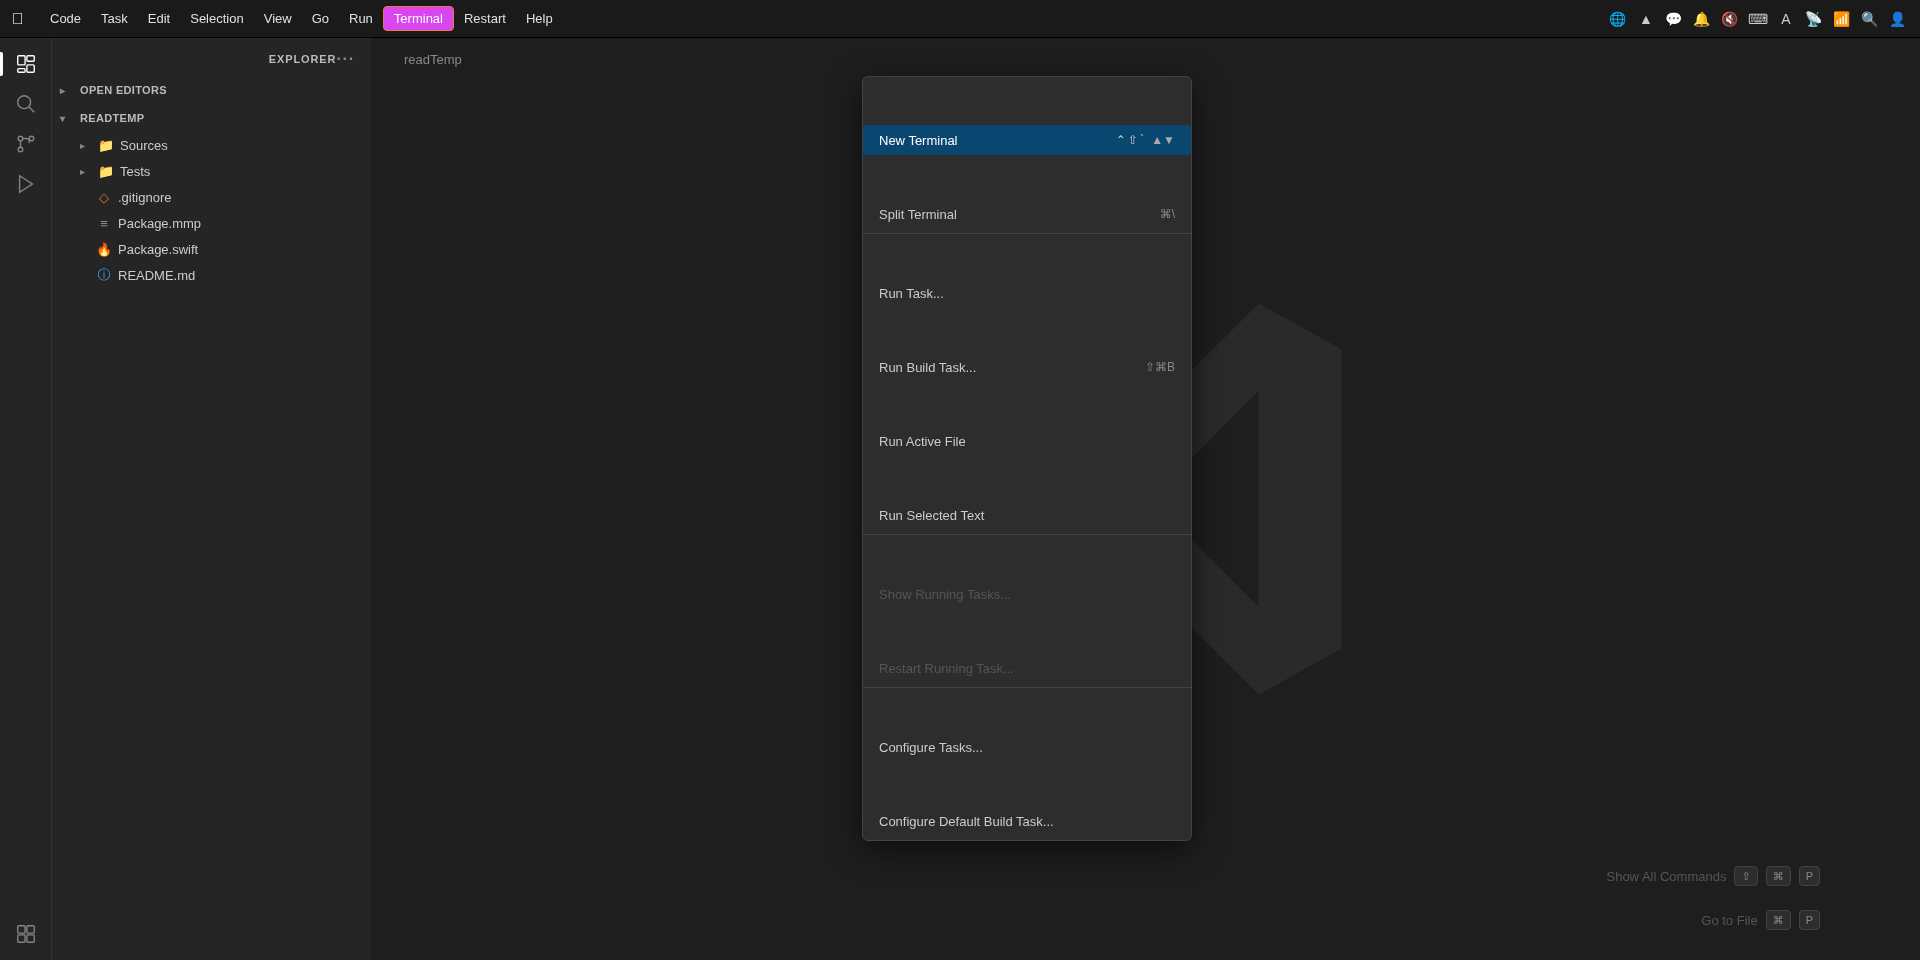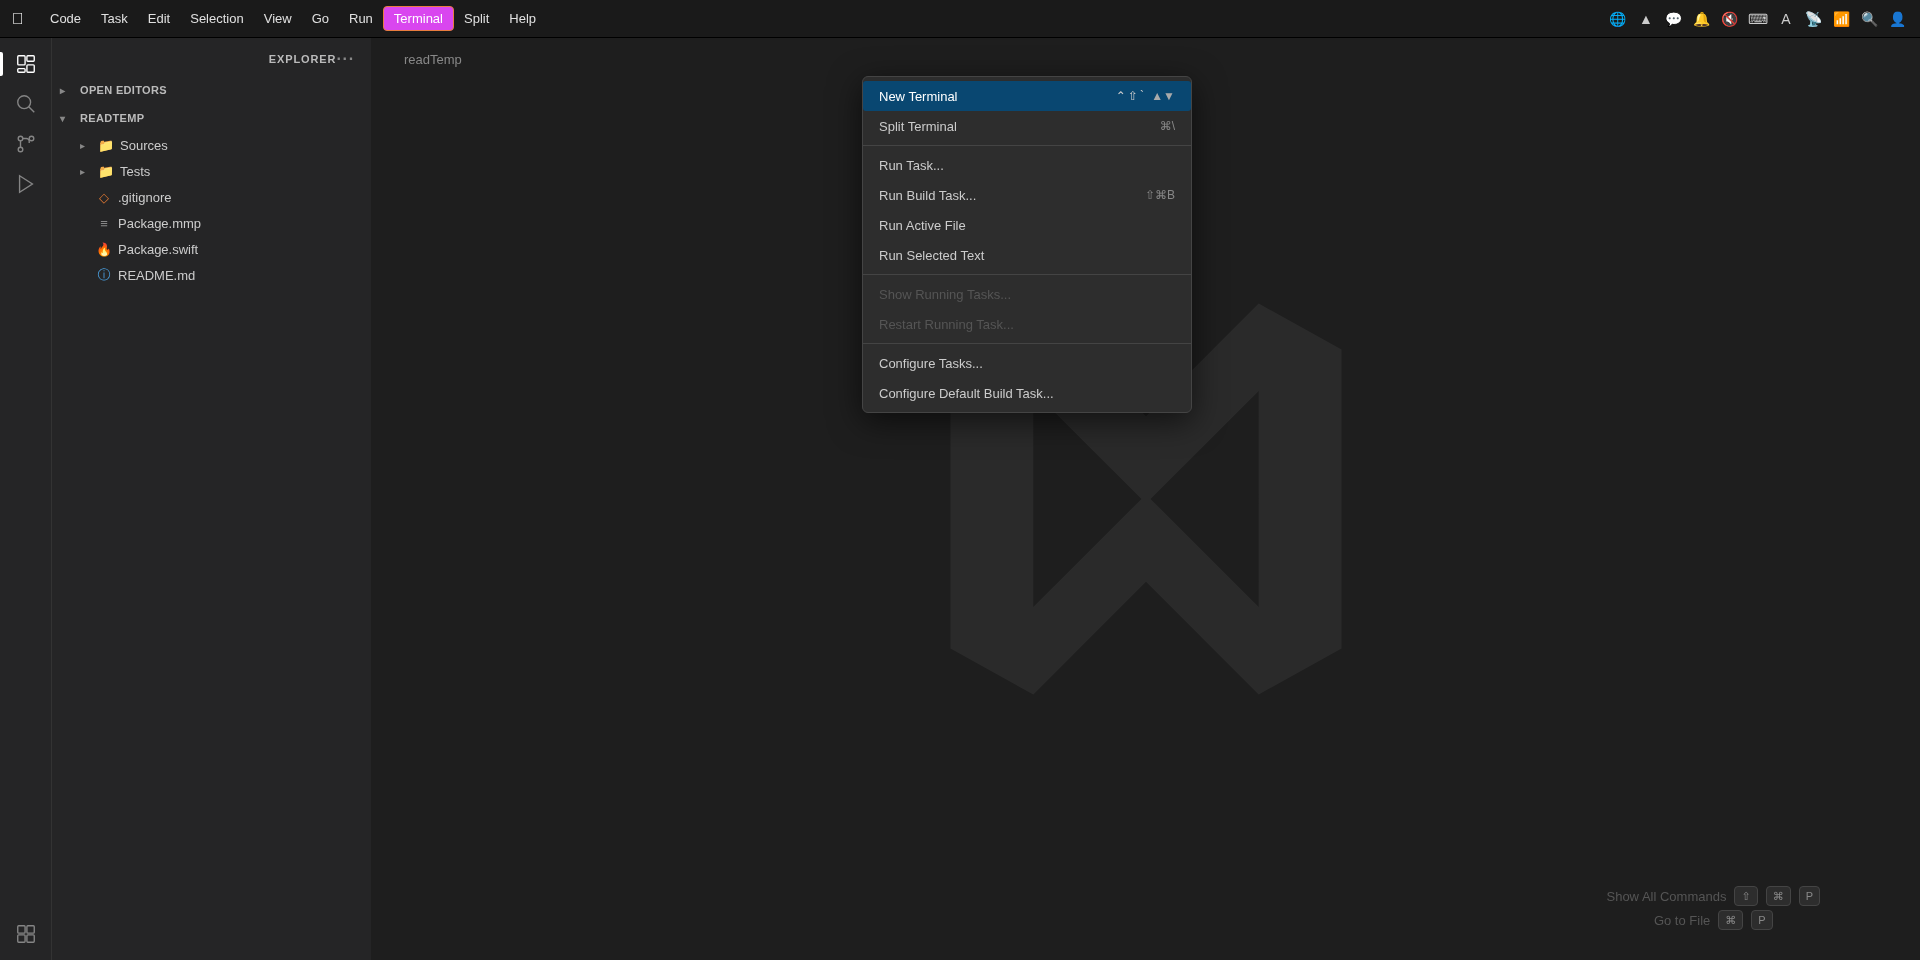--- a/index.html
+++ b/index.html
@@ -200,22 +200,22 @@
       height: 460px;
     }
 
     
     .bottom-hints {
       position: absolute;
       bottom: 30px;
       right: 100px;
       display: flex;
       flex-direction: column;
-      align-items: center;
-      gap: 4px;
+      align-items: flex-end;
+      gap: 24px;
     }
     .hint-row {
       display: flex;
       align-items: center;
       gap: 8px;
       color: #555;
       font-size: 13px;
     }
     .kbd {
       display: inline-flex;
@@ -246,20 +246,21 @@
     }
     .menu-item {
       display: flex;
       align-items: center;
       justify-content: space-between;
       padding: 6px 16px;
       font-size: 13px;
       cursor: pointer;
       color: #cccccc;
       height: 30px;
+      margin-top: 44px;
     }
     .menu-item.highlighted {
       background: #094771;
       color: #fff;
       border-radius: 3px;
     }
     .menu-item.disabled {
       color: #555;
       cursor: default;
     }
@@ -297,21 +298,21 @@
 <div class="menubar">
   <span class="menubar-apple"></span>
   <span class="menubar-item">Code</span>
   <span class="menubar-item">Task</span>
   <span class="menubar-item">Edit</span>
   <span class="menubar-item">Selection</span>
   <span class="menubar-item">View</span>
   <span class="menubar-item">Go</span>
   <span class="menubar-item">Run</span>
   <span class="menubar-item active">Terminal</span>
-  <span class="menubar-item">Split</span>
+  <span class="menubar-item">Restart</span>
   <span class="menubar-item">Help</span>
   <div class="menubar-right">
     <span class="menubar-icon">🌐</span>
     <span class="menubar-icon">▲</span>
     <span class="menubar-icon">💬</span>
     <span class="menubar-icon">🔔</span>
     <span class="menubar-icon">🔇</span>
     <span class="menubar-icon">⌨</span>
     <span class="menubar-icon">A</span>
     <span class="menubar-icon">📡</span>

